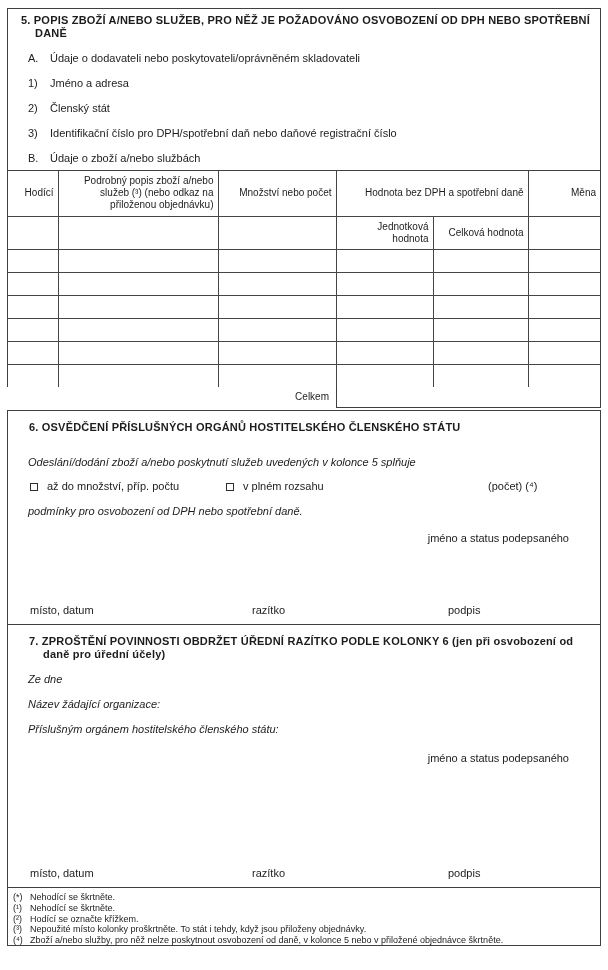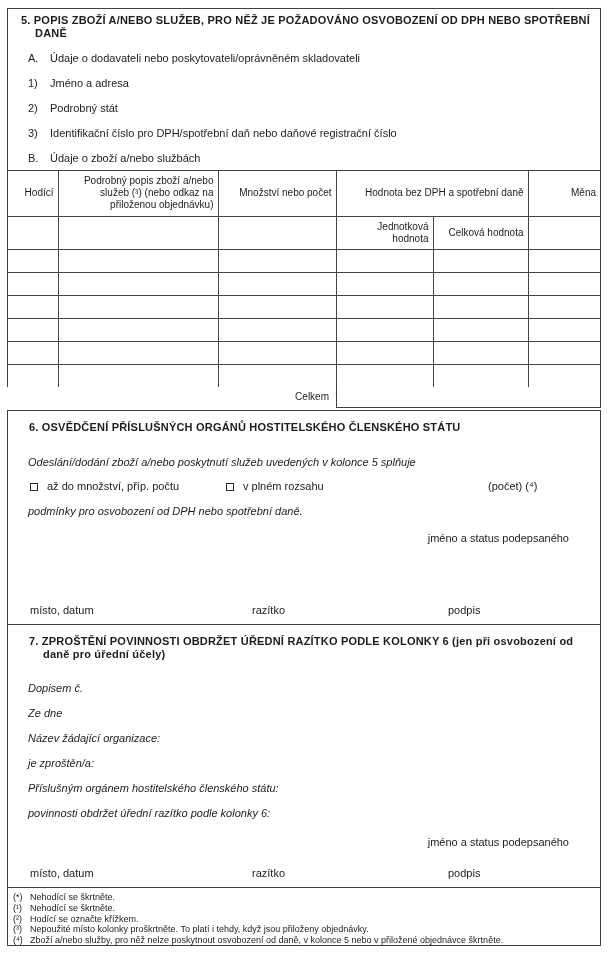--- a/index.html
+++ b/index.html
@@ -73,21 +73,21 @@
       <div class="s5item">
         <span class="lbl">A.</span>
         <span>Údaje o dodavateli nebo poskytovateli/oprávněném skladovateli</span>
       </div>
       <div class="s5item">
         <span class="lbl">1)</span>
         <span>Jméno a adresa</span>
       </div>
       <div class="s5item">
         <span class="lbl">2)</span>
-        <span>Podrobný stát</span>
+        <span>Členský stát</span>
       </div>
       <div class="s5item">
         <span class="lbl">3)</span>
         <span>Identifikační číslo pro DPH/spotřební daň nebo daňové registrační číslo</span>
       </div>
       <div class="s5item">
         <span class="lbl">B.</span>
         <span>Údaje o zboží a/nebo službách</span>
       </div>
     </div>
@@ -186,26 +186,23 @@
     <div class="signer">jméno a status podepsaného</div>
     <div class="sign-row">
       <span>místo, datum</span>
       <span>razítko</span>
       <span>podpis</span>
     </div>
   </div>
 
   <div class="box" id="sec7">
     <div class="sec-title btitle">7. ZPROŠTĚNÍ POVINNOSTI OBDRŽET ÚŘEDNÍ RAZÍTKO PODLE KOLONKY 6 (jen při osvobození od daně pro úřední účely)</div>
-    <div class="bline" style="margin-top:21px">Dopisem č.</div>
     <div class="bline">Ze dne</div>
     <div class="bline">Název žádající organizace:</div>
-    <div class="bline">je zproštěn/a:</div>
     <div class="bline">Příslušným orgánem hostitelského členského státu:</div>
-    <div class="bline">povinnosti obdržet úřední razítko podle kolonky 6:</div>
     <div class="signer">jméno a status podepsaného</div>
     <div class="sign-row">
       <span>místo, datum</span>
       <span>razítko</span>
       <span>podpis</span>
     </div>
   </div>
 
   <div class="box" id="fnbox">
     <div class="fn">
@@ -215,21 +212,21 @@
     <div class="fn">
       <span class="fn-m">(¹)</span>
       <span class="fn-t">Nehodící se škrtněte.</span>
     </div>
     <div class="fn">
       <span class="fn-m">(²)</span>
       <span class="fn-t">Hodící se označte křížkem.</span>
     </div>
     <div class="fn">
       <span class="fn-m">(³)</span>
-      <span class="fn-t">Nepoužité místo kolonky proškrtněte. To platí i tehdy, když jsou přiloženy objednávky.</span>
+      <span class="fn-t">Nepoužité místo kolonky proškrtněte. To stát i tehdy, když jsou přiloženy objednávky.</span>
     </div>
     <div class="fn">
       <span class="fn-m">(⁴)</span>
       <span class="fn-t">Zboží a/nebo služby, pro něž nelze poskytnout osvobození od daně, v kolonce 5 nebo v přiložené objednávce škrtněte.</span>
     </div>
   </div>
 
 </div>
 
 </body></html>

